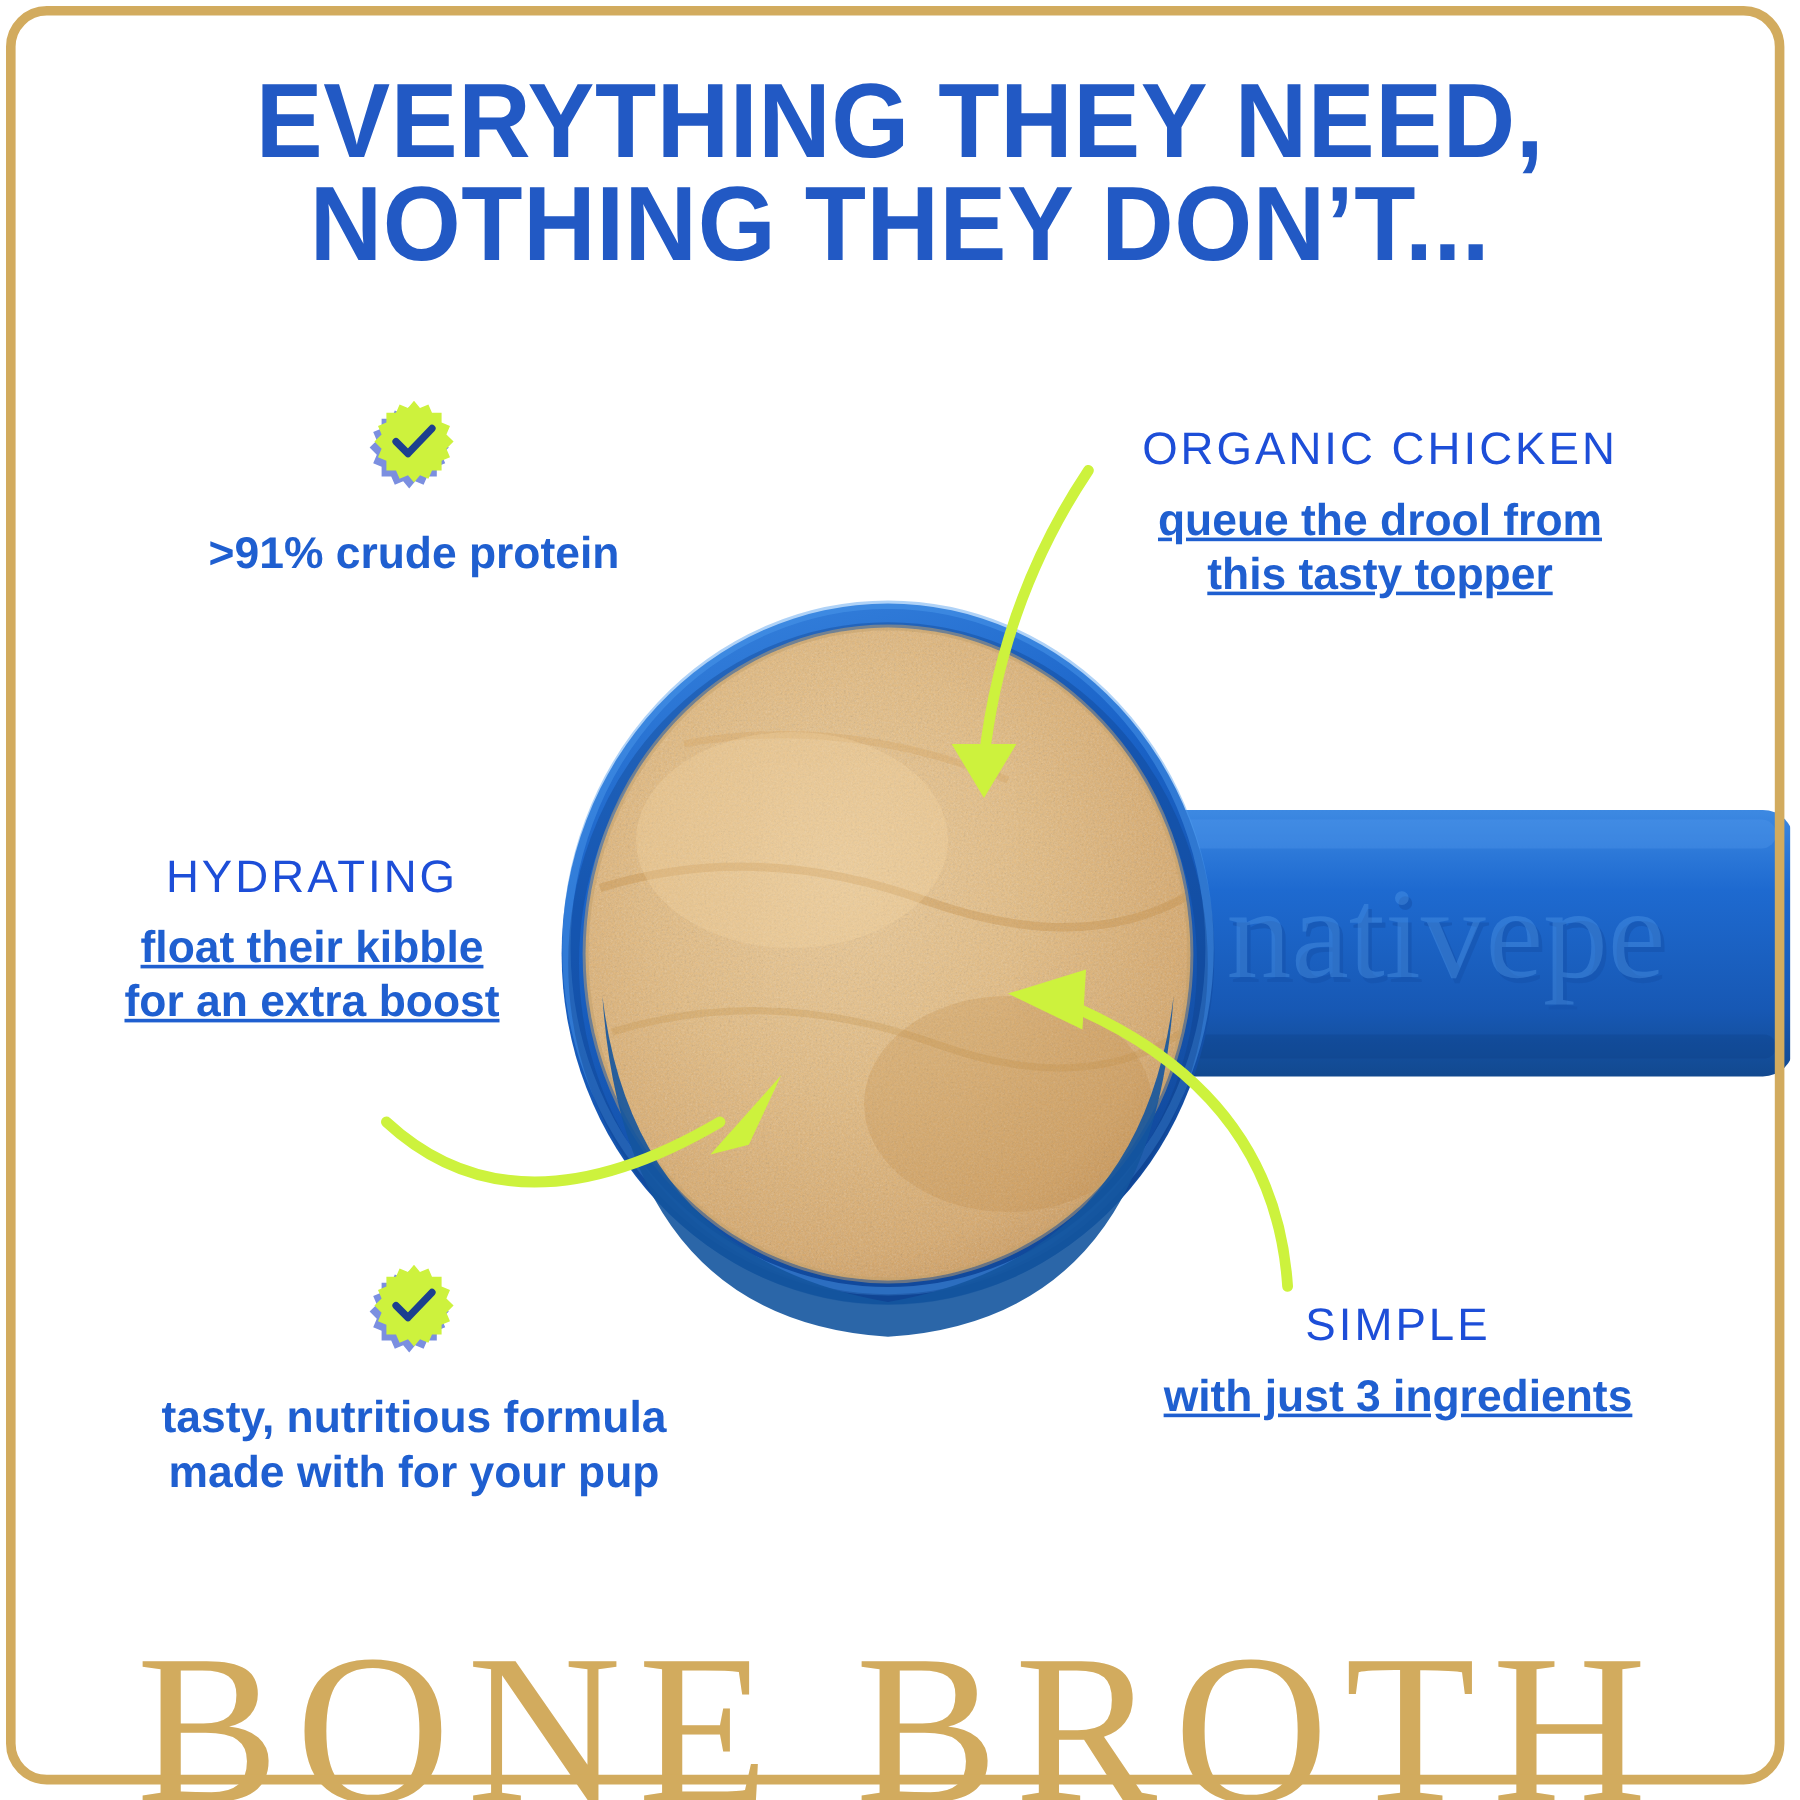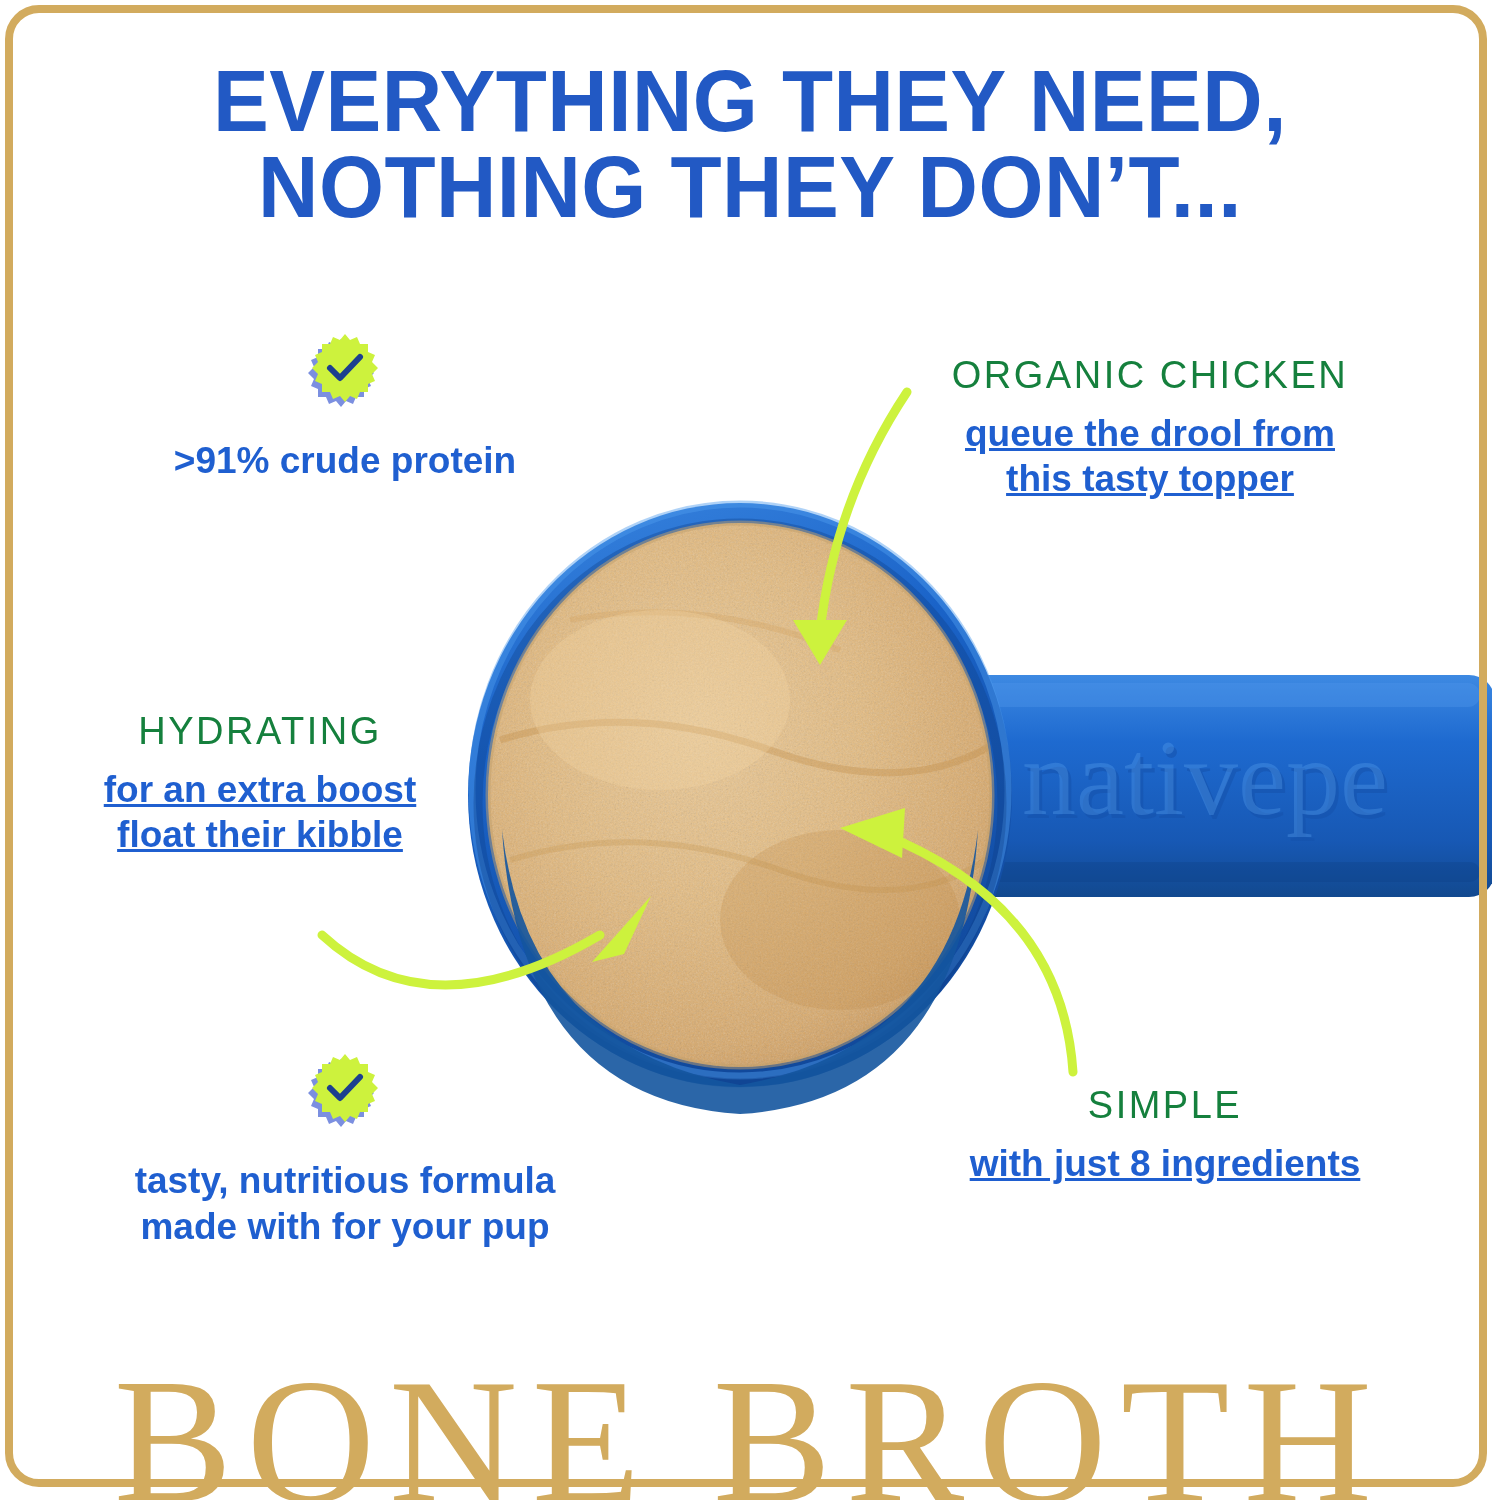--- a/index.html
+++ b/index.html
@@ -48,21 +48,21 @@
     position:absolute;
     left:440px;top:500px;
     width:1052px;height:620px;
     z-index:5;
     overflow:hidden;
   }
   .photo svg{display:block;}
   
   .callout{position:absolute;z-index:25;}
   .co-title{
-    color:#15803d;
+    color:#1d4ed8;
     font-size:38px;
     font-weight:400;
     letter-spacing:2.5px;
     line-height:1.1;
     white-space:nowrap;
   }
   .co-body{
     color:#1f5fd0;
     font-size:37px;
     font-weight:700;
@@ -226,29 +226,29 @@
     <div class="co-title">ORGANIC CHICKEN</div>
     <div class="co-body">
       <span>queue the drool from</span>
       <span>this tasty topper</span>
     </div>
   </div>
 
   <div class="callout" style="left:60px;top:711px;width:400px;text-align:center;">
     <div class="co-title">HYDRATING</div>
     <div class="co-body">
+      <span>float their kibble</span>
       <span>for an extra boost</span>
-      <span>float their kibble</span>
     </div>
   </div>
 
   <div class="callout" style="left:955px;top:1085px;width:420px;text-align:center;">
     <div class="co-title">SIMPLE</div>
     <div class="co-body">
-      <span>with just 8 ingredients</span>
+      <span>with just 3 ingredients</span>
     </div>
   </div>
 
   <div class="feature" style="left:110px;top:1050px;width:470px;">
     <div class="badge">
       <svg width="82" height="82" viewBox="0 0 82 82" xmlns="http://www.w3.org/2000/svg">
         <g transform="translate(-4,5)">
           <path d="M41 4 L46 10 L53 7 L56 14 L64 14 L64 22 L71 25 L68 32 L74 38 L68 44 L71 51 L64 54 L64 62 L56 62 L53 69 L46 66 L41 72 L36 66 L29 69 L26 62 L18 62 L18 54 L11 51 L14 44 L8 38 L14 32 L11 25 L18 22 L18 14 L26 14 L29 7 L36 10 Z" fill="#7b8fe0"></path>
         </g>
         <g>

